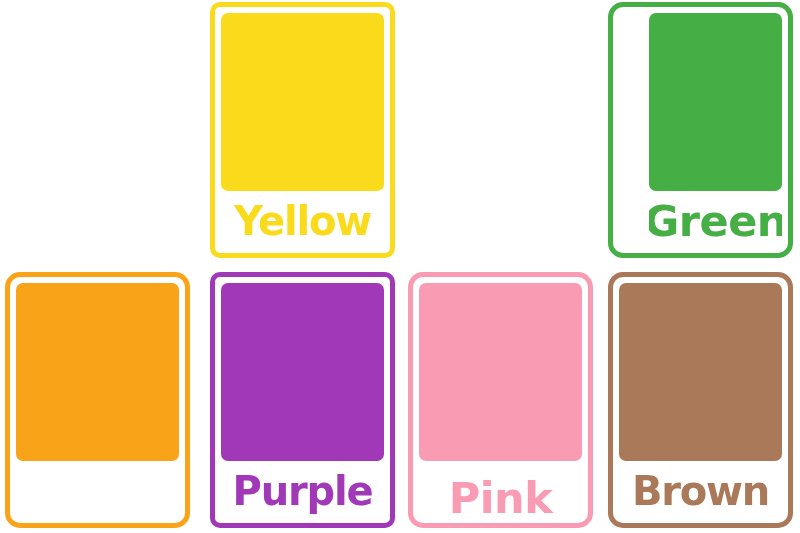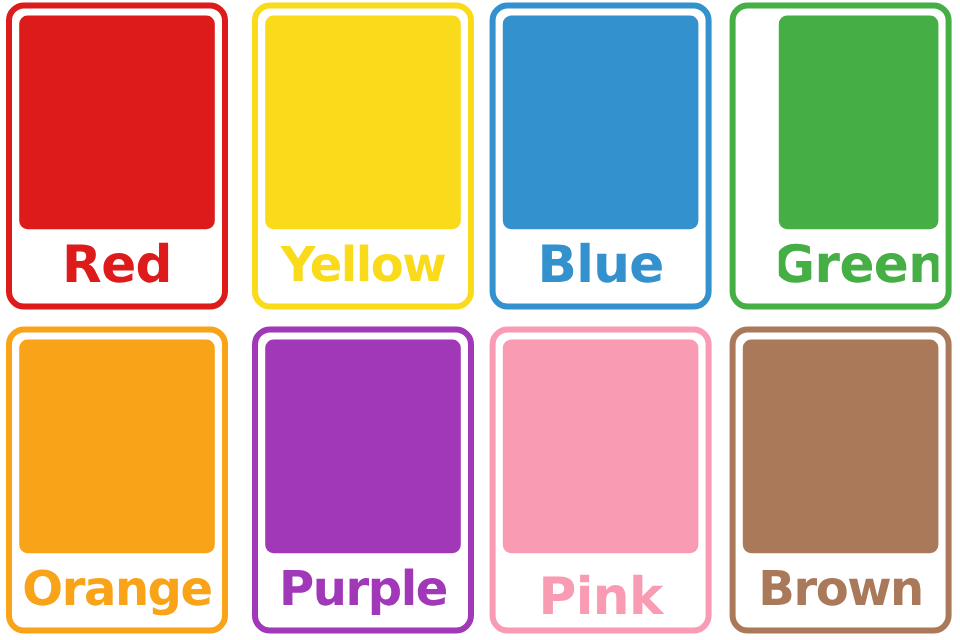--- a/index.html
+++ b/index.html
@@ -56,68 +56,53 @@
     font-weight: bold;
     font-size: 43px;
     line-height: 1;
     letter-spacing: -0.5px;
     white-space: nowrap;
     transform: translateY(-1px);
   }
 
   
   .col-0 { left: 5px; }
-  .col-1 { left: 210px; }
+  .col-1 { left: 210px; border-radius: 10px; }
   .col-2 { left: 408px; }
   .col-3 { left: 608px; }
 
   .row-0 { top: 2px; }
   .row-1 { top: 272px; }
 
   
   .label-wide { font-size: 40px; letter-spacing: -1.2px; }
 </style>
 </head>
 <body>
 
 <div id="flashcard-grid" style="background: rgb(255, 255, 255);">
 
-  <div class="flashcard col-0 row-0" style="border-color: rgb(222, 27, 27);">
-    <div class="color-swatch" style="background: rgb(222, 27, 27);"></div>
-    <div class="card-caption">
-      <span class="card-label" style="color: rgb(222, 27, 27);">Red</span>
-    </div>
-  </div>
 
   <div class="flashcard col-1 row-0" style="border-color: rgb(250, 219, 27);">
     <div class="color-swatch" style="background: rgb(250, 219, 27);"></div>
     <div class="card-caption">
       <span class="card-label label-wide" style="color: rgb(250, 219, 27);">Yellow</span>
     </div>
   </div>
 
-  <div class="flashcard col-2 row-0" style="border-color: rgb(51, 145, 206);">
-    <div class="color-swatch" style="background: rgb(51, 145, 206);"></div>
-    <div class="card-caption">
-      <span class="card-label" style="color: rgb(51, 145, 206);">Blue</span>
-    </div>
-  </div>
 
   <div class="flashcard col-3 row-0" style="border-color: rgb(69, 174, 69); padding-left: 36px;">
     <div class="color-swatch" style="background: rgb(69, 174, 69);"></div>
     <div class="card-caption">
       <span class="card-label" style="color: rgb(69, 174, 69);">Green</span>
     </div>
   </div>
 
   <div class="flashcard col-0 row-1" style="border-color: rgb(249, 163, 24);">
     <div class="color-swatch" style="background: rgb(249, 163, 24);"></div>
-    <div class="card-caption">
-      <span class="card-label label-wide" style="color: rgb(249, 163, 24);">Orange</span>
-    </div>
   </div>
 
   <div class="flashcard col-1 row-1" style="border-color: rgb(160, 56, 184); justify-content: center;">
     <div class="color-swatch" style="background: rgb(160, 56, 184);"></div>
     <div class="card-caption">
       <span class="card-label label-wide" style="color: rgb(160, 56, 184);">Purple</span>
     </div>
   </div>
 
   <div class="flashcard col-2 row-1" style="border-color: rgb(249, 155, 179); gap: 14px;">

